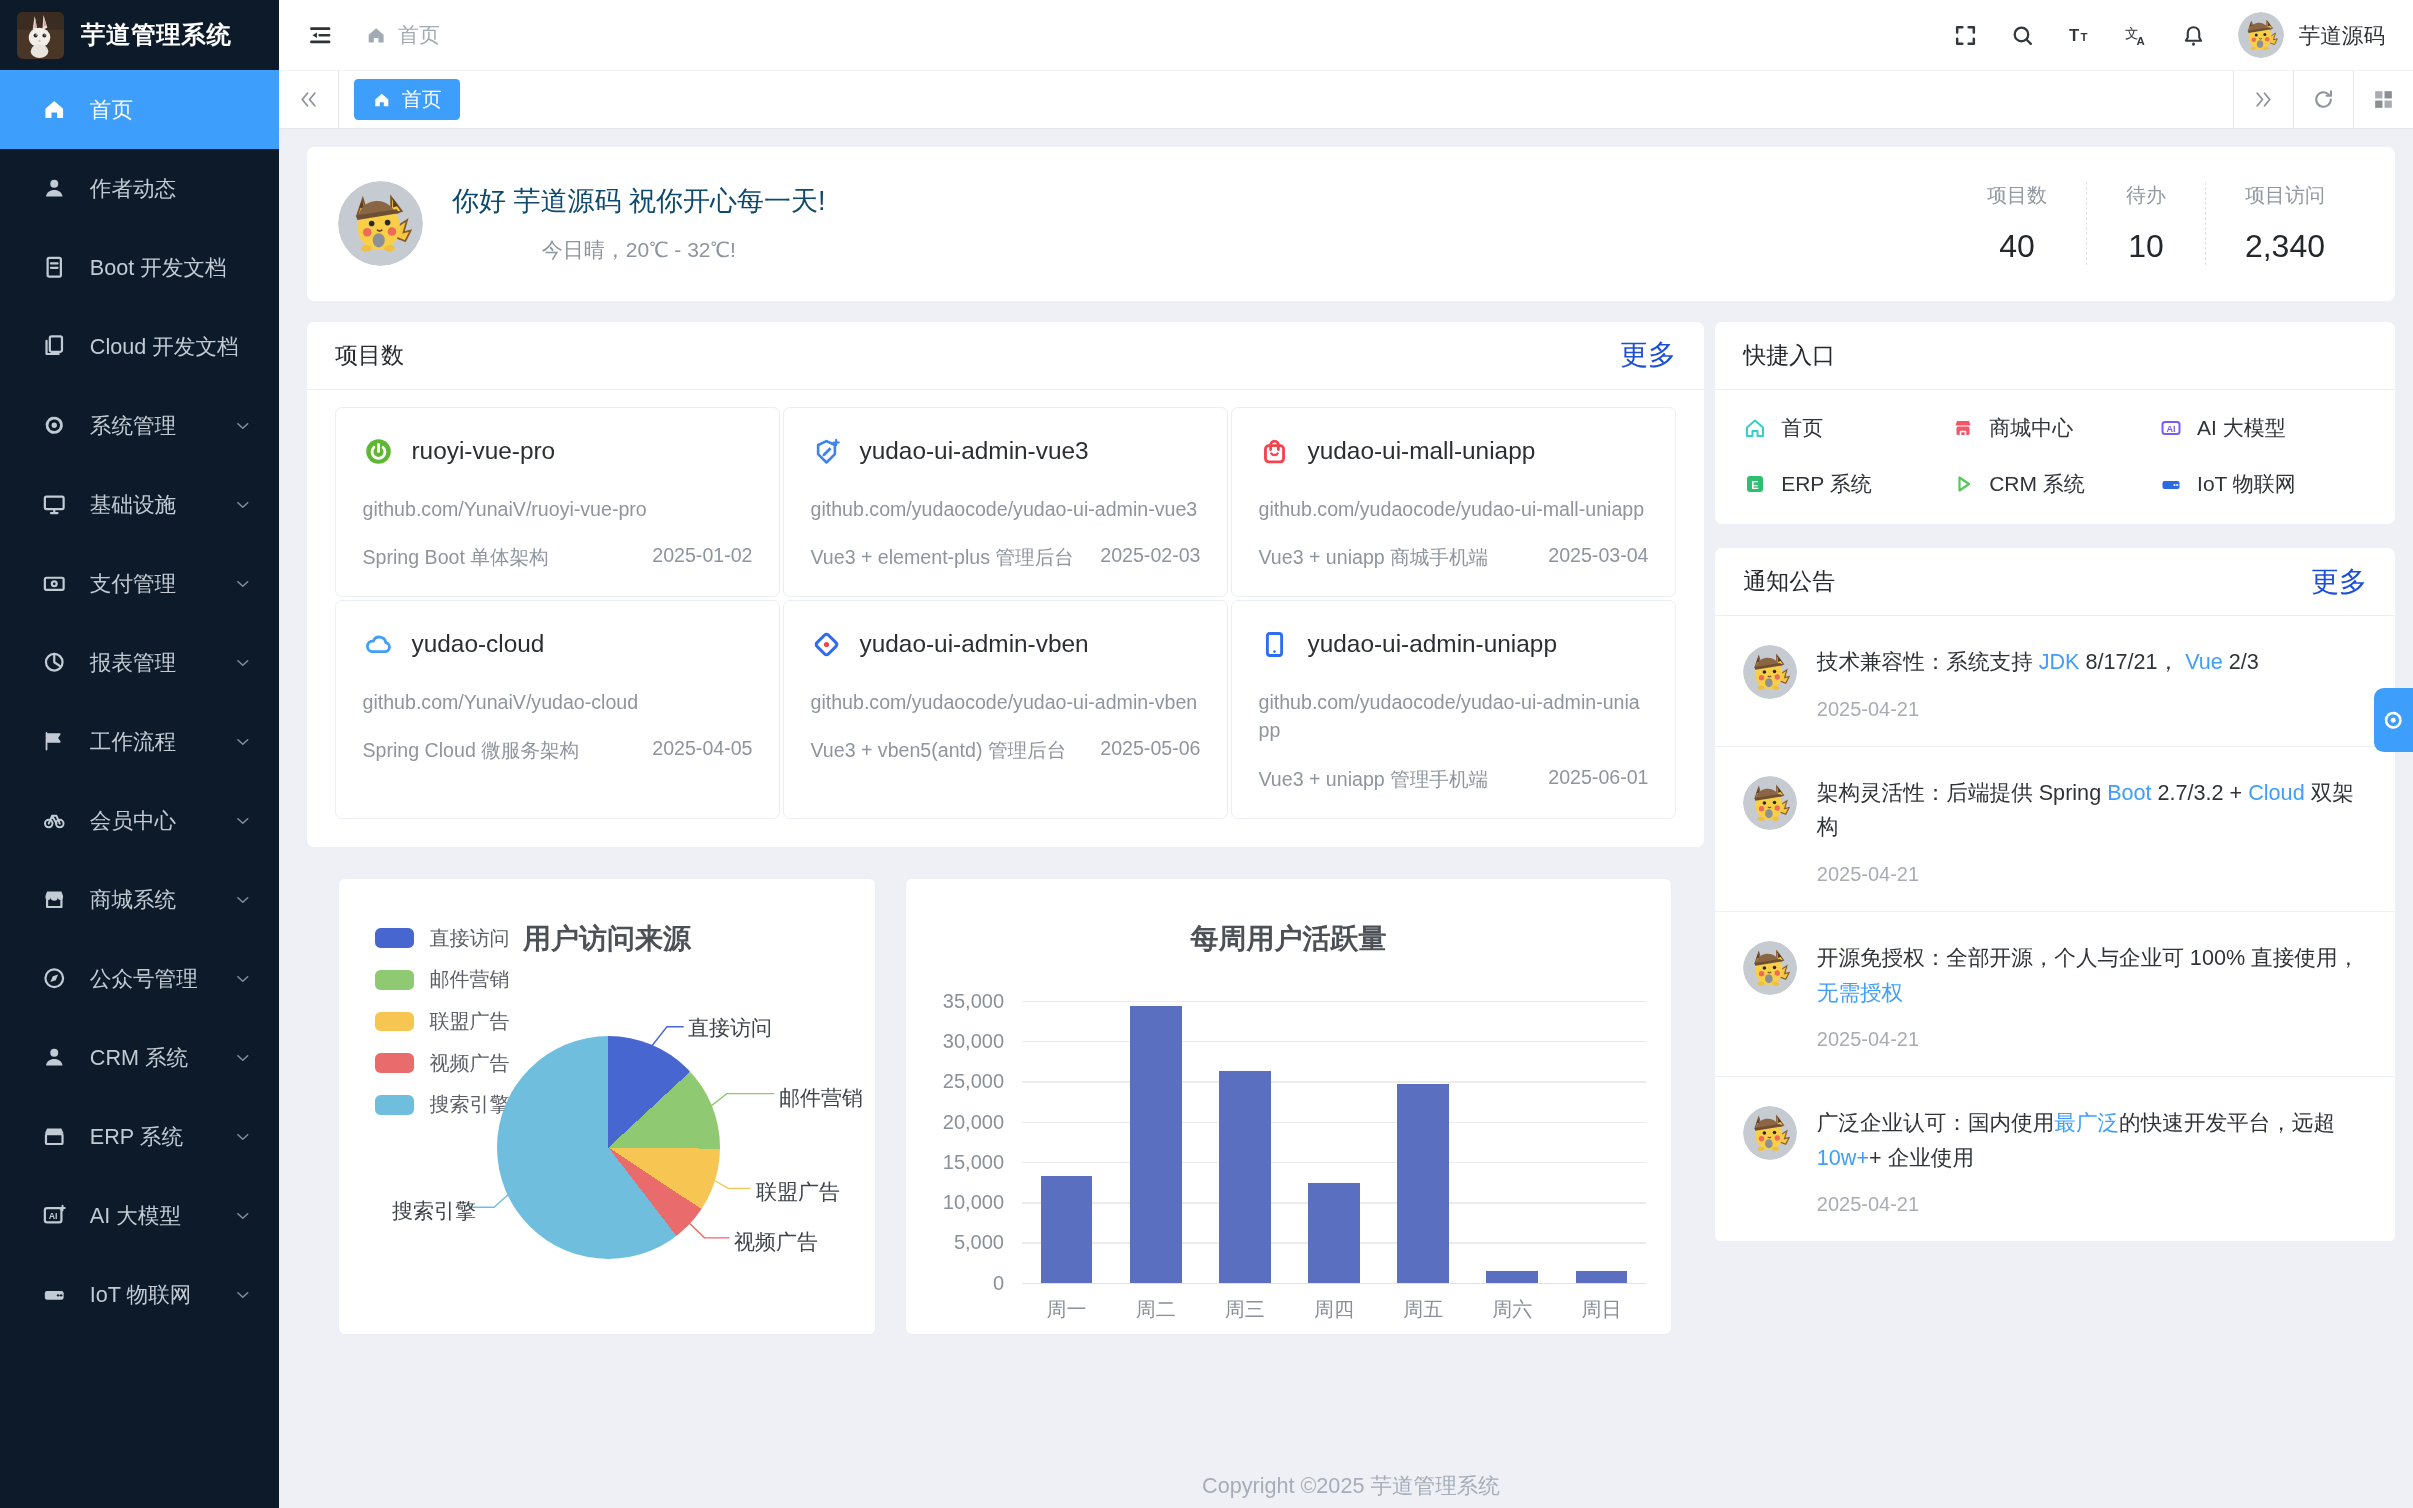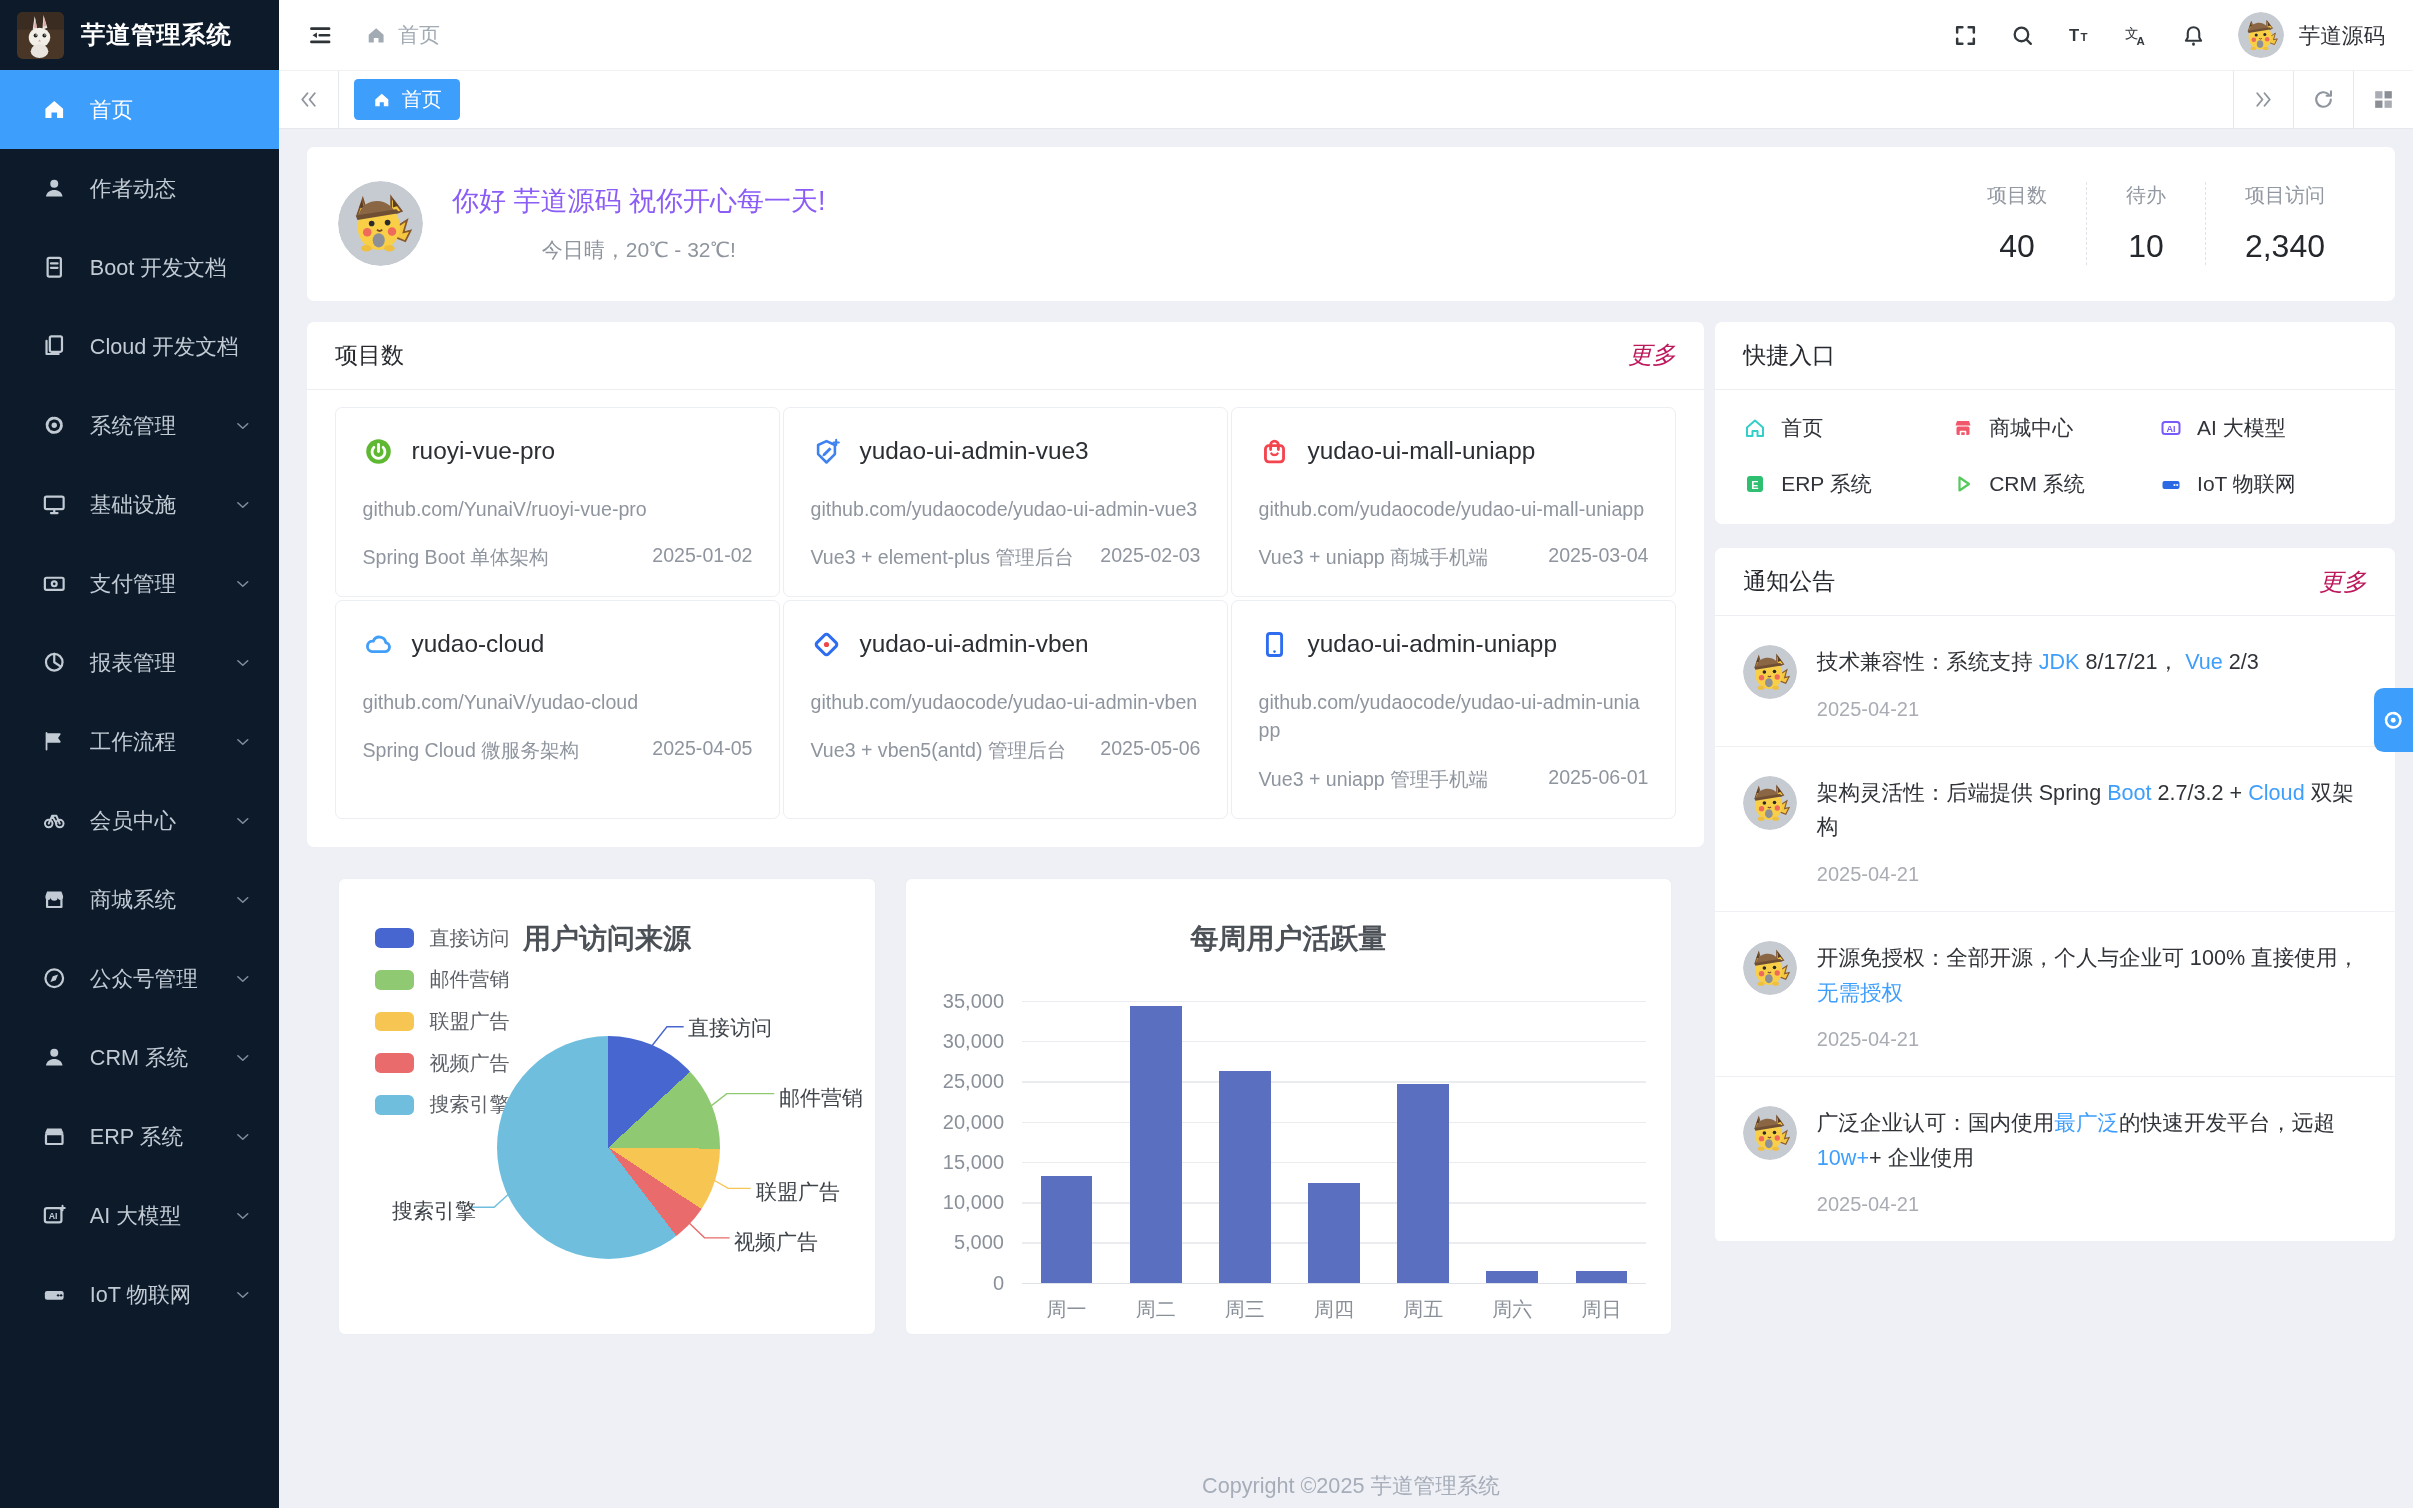--- a/index.html
+++ b/index.html
@@ -41,35 +41,35 @@
   .tab .icon { width:19.6px; height:19.6px; }
 
   
   .content { flex:1; padding:17.5px 18px 0 28px; }
   .card { background:#fff; border-radius:7px; }
 
   .greeting { height:154px; display:flex; align-items:center; padding:0 31px; }
   .g-avatar { width:85px; height:85px; border-radius:50%; overflow:hidden; flex-shrink:0; }
   .g-avatar svg { width:100%; height:100%; }
   .g-text { margin-left:29px; }
-  .g-title { font-size:27px; color:#8b5cf6; }
+  .g-title { font-size:27px; color:#0c4a6e; }
   .g-sub { font-size:21px; color:#8f959e; margin-top:17px;text-align:center; }
   .g-stats { margin-left:auto; display:flex; align-items:center; }
   .g-stat { padding:0 39px; text-align:center; }
   .g-stat + .g-stat { border-left:1.4px dashed #e0e3e8; }
   .g-stat .lbl { font-size:20px; color:#9298a1; }
   .g-stat .val { font-size:32px; color:#24272b; margin-top:19.6px; }
 
   .columns { display:flex; gap:11.2px; margin-top:21px; align-items:flex-start; }
   .col-left { width:1397px; flex-shrink:0; }
   .col-right { flex:1; }
 
   .panel-header { height:68px; display:flex; align-items:center; justify-content:space-between; padding:0 28px; border-bottom:0.7px solid #eceef2; }
   .panel-title { font-size:23px; color:#26292e; }
-  .more { font-size:24px; color:#be185d; text-decoration:none; cursor:pointer;font-style:italic; }
+  .more { font-size:28px; color:#1d4ed8; text-decoration:none; cursor:pointer; }
 
   .cards-grid { display:grid; grid-template-columns:repeat(3,1fr); gap:3px; padding:17px 28px 28px; }
   .proj-card { border:0.7px solid #ebeef2; border-radius:7px; padding:28px 26.5px 25px; cursor:pointer; }
   .pc-head { display:flex; align-items:center; gap:18px; font-size:24.4px; color:#2b2e33; }
   .pc-head .icon { width:31px; height:31px; }
   .pc-url { margin-top:28px; font-size:19.6px; color:#8f959e; line-height:1.45; word-break:break-all; }
   .pc-foot { margin-top:21px; display:flex; justify-content:space-between; font-size:19.6px; color:#8f959e; }
 
   .charts-row { display:flex; gap:29px; margin:31px 0 0 31px; }
   .chart-card { background:#fff; border:0.7px solid #ebeef2; border-radius:7px; height:457px; position:relative; }

